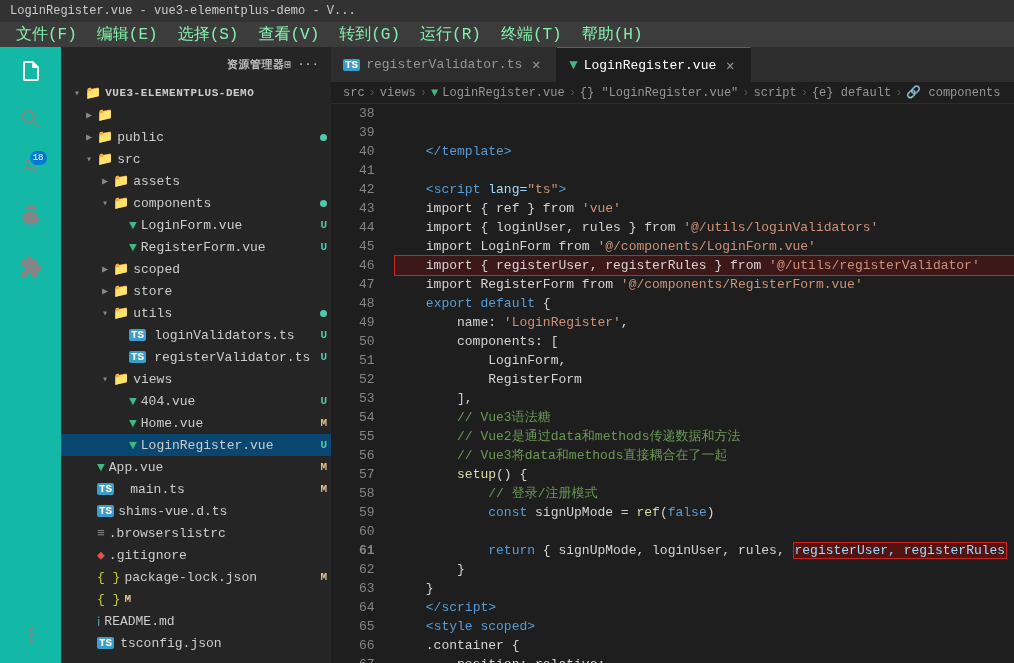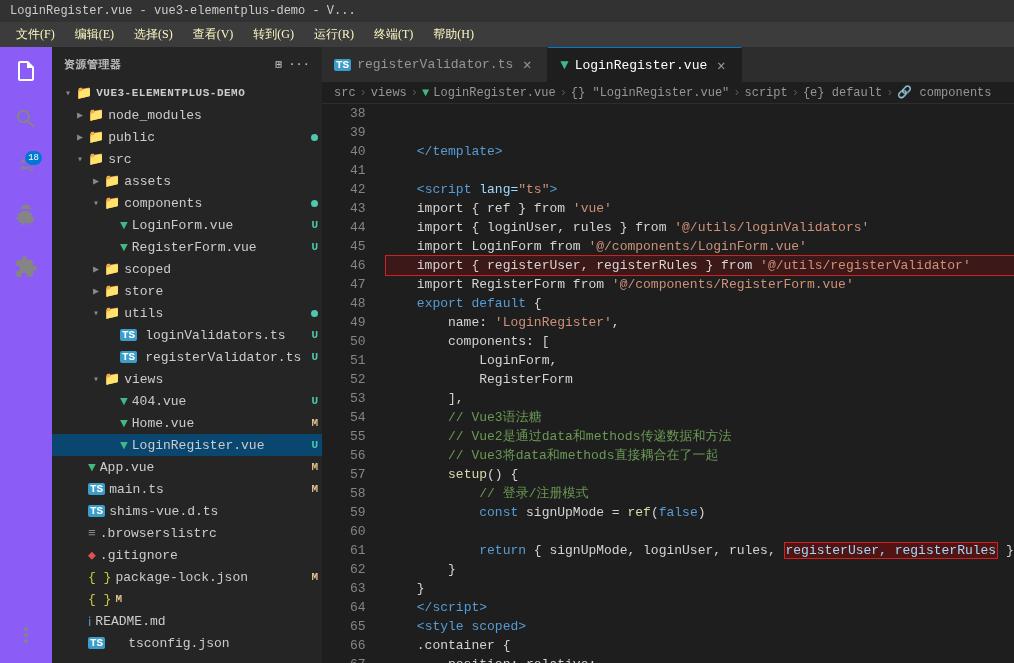--- a/index.html
+++ b/index.html
@@ -29,37 +29,36 @@
     #menu-bar {
       height: 25px;
       background: #3c3c3c;
       display: flex;
       align-items: center;
       padding: 0 8px;
       gap: 4px;
     }
     .menu-item {
       padding: 2px 8px;
-      font-size: 12px;
-      color: #fef9c3;
+      font-size: 16px;
+      color: #86efac;
       cursor: pointer;
       border-radius: 2px;
-      font-family: Liberation Serif, serif;
     }
 
     
     #main {
       display: flex;
       height: calc(663px - 22px - 25px);
     }
 
     
     #activity-bar {
-      width: 52px;
-      background: #8b5cf6;
+      width: 61px;
+      background: #14b8a6;
       display: flex;
       flex-direction: column;
       align-items: center;
       padding-top: 4px;
       gap: 8px;
       flex-shrink: 0;
     }
     .activity-icon {
       width: 40px;
       height: 40px;
@@ -94,21 +93,21 @@
       background: #252526;
       display: flex;
       flex-direction: column;
       flex-shrink: 0;
       overflow: hidden;
     }
     #sidebar-header {
       height: 35px;
       display: flex;
       align-items: center;
-      justify-content: space-between;
+      justify-content: flex-end;
       padding: 0 12px;
       font-size: 11px;
       color: #bbbbbb;
       letter-spacing: 0.5px;
       text-transform: uppercase;
       font-weight: bold;
     }
     #sidebar-header-icons { display: flex; gap: 6px; color: #bbbbbb; }
     #sidebar-content { overflow-y: auto; flex: 1; }
 
@@ -319,21 +318,20 @@
         <span class="indent" style="width:4px"></span>
         <span class="chevron">▾</span>
         <span class="file-icon" style="color:#e8c267;">📁</span>
         <span class="label" style="color:#cccccc;font-size:11px;font-weight:bold;letter-spacing:0.5px;text-transform:uppercase;">VUE3-ELEMENTPLUS-DEMO</span>
       </div>
 
       <div class="tree-item">
         <span class="indent" style="width:16px"></span>
         <span class="chevron">▶</span>
         <span class="file-icon" style="color:#e8c267;">📁</span>
-        <span class="label">node_modules</span>
       </div>
 
       <div class="tree-item">
         <span class="indent" style="width:16px"></span>
         <span class="chevron">▶</span>
         <span class="file-icon" style="color:#e8c267;">📁</span>
         <span class="label">public</span>
         <span class="badge-green-dot"></span>
       </div>
 
@@ -449,21 +447,21 @@
         <span class="chevron"></span>
         <span class="file-icon vue-icon">▼</span>
         <span class="label">App.vue</span>
         <span class="badge-letter badge-m">M</span>
       </div>
 
       <div class="tree-item">
         <span class="indent" style="width:16px"></span>
         <span class="chevron"></span>
         <span class="file-icon" style="font-size:11px;font-weight:bold;background:#3b9eca;color:white;padding:0 2px;border-radius:2px;">TS</span>
-        <span class="label" style="margin-left:0;">main.ts</span>
+        <span class="label" style="margin-left:12px;">main.ts</span>
         <span class="badge-letter badge-m">M</span>
       </div>
 
       <div class="tree-item">
         <span class="indent" style="width:16px"></span>
         <span class="chevron"></span>
         <span class="file-icon" style="font-size:11px;font-weight:bold;background:#3b9eca;color:white;padding:0 2px;border-radius:2px;">TS</span>
         <span class="label" style="">shims-vue.d.ts</span>
       </div>
 
@@ -500,21 +498,21 @@
         <span class="indent" style="width:16px"></span>
         <span class="chevron"></span>
         <span class="file-icon" style="color:#519aba;">ℹ</span>
         <span class="label">README.md</span>
       </div>
 
       <div class="tree-item">
         <span class="indent" style="width:16px"></span>
         <span class="chevron"></span>
         <span class="file-icon" style="font-size:11px;font-weight:bold;background:#3b9eca;color:white;padding:0 2px;border-radius:2px;">TS</span>
-        <span class="label" style="margin-left:19px;">tsconfig.json</span>
+        <span class="label" style="margin-left:2px;">tsconfig.json</span>
       </div>
 
     </div>
   </div>
 
   <div id="editor-area">
 
     <div id="tabs-bar">
       <div class="tab">
         <span class="tab-icon ts-icon" style="font-size:11px;font-weight:bold;background:#3b9eca;color:white;padding:0 2px;border-radius:2px;">TS</span>
@@ -564,21 +562,21 @@
             <div style="height: 19px; line-height: 19px;">51</div>
             <div style="height: 19px; line-height: 19px;">52</div>
             <div style="height: 19px; line-height: 19px; margin-left: 16px;">53</div>
             <div style="height: 19px; line-height: 19px;">54</div>
             <div style="height: 19px; line-height: 19px;">55</div>
             <div style="height: 19px; line-height: 19px;">56</div>
             <div style="height: 19px; line-height: 19px;">57</div>
             <div style="height: 19px; line-height: 19px;">58</div>
             <div style="height: 19px; line-height: 19px;">59</div>
             <div style="height: 19px; line-height: 19px;">60</div>
-            <div style="height: 19px; line-height: 19px;">61</div>
+            <div style="height: 19px; line-height: 19px; font-weight: bold;">61</div>
             <div style="height: 19px; line-height: 19px;">62</div>
             <div style="height: 19px; line-height: 19px;">63</div>
             <div style="height: 19px; line-height: 19px;">64</div>
             <div style="height: 19px; line-height: 19px;">65</div>
             <div style="height: 19px; line-height: 19px;">66</div>
             <div style="height: 19px; line-height: 19px;">67</div>
           </div>
         <div id="code-lines">
         <div class="line"><span class="tag">    &lt;/</span><span class="tag">template</span><span class="tag">&gt;</span></div><div class="line"><span>&nbsp;</span></div><div class="line"><span class="tag">    &lt;</span><span class="tag">script</span><span class="attr"> lang=</span><span class="str">"ts"</span><span class="tag">&gt;</span></div><div class="line"><span>    import { ref } from </span><span class="str">'vue'</span></div><div class="line"><span>    import { loginUser, rules } from </span><span class="str">'@/utils/loginValidators'</span></div><div class="line"><span>    import LoginForm from </span><span class="str">'@/components/LoginForm.vue'</span></div><div class="line" style="background: rgba(180, 0, 0, 0.2); outline: rgb(204, 34, 34) solid 1px;"><span>    import { registerUser, registerRules } from </span><span class="str">'@/utils/registerValidator'</span></div><div class="line"><span>    import RegisterForm from </span><span class="str">'@/components/RegisterForm.vue'</span></div><div class="line"><span>    </span><span class="kw">export</span><span> </span><span class="kw">default</span><span> {</span></div><div class="line"><span>        name: </span><span class="str">'LoginRegister'</span><span>,</span></div><div class="line"><span>        components: [</span></div><div class="line"><span>            LoginForm,</span></div><div class="line"><span>            RegisterForm</span></div><div class="line"><span>        ],</span></div><div class="line"><span>        </span><span class="comment">// Vue3语法糖</span></div><div class="line"><span>        </span><span class="comment">// Vue2是通过data和methods传递数据和方法</span></div><div class="line"><span>        </span><span class="comment">// Vue3将data和methods直接耦合在了一起</span></div><div class="line"><span>        </span><span class="fn">setup</span><span>() {</span></div><div class="line"><span>            </span><span class="comment">// 登录/注册模式</span></div><div class="line"><span>            </span><span class="kw">const</span><span> signUpMode = </span><span class="fn">ref</span><span>(</span><span class="kw">false</span><span>)</span></div><div class="line"><span>&nbsp;</span></div><div class="line"><span>            </span><span class="kw">return</span><span> { signUpMode, loginUser, rules, </span><span style="background: rgba(180, 0, 0, 0.35); border: 1px solid rgb(204, 34, 34); padding: 0px 1px; color: rgb(156, 220, 254);">registerUser, registerRules</span><span> }</span></div><div class="line"><span>        }</span></div><div class="line"><span>    }</span></div><div class="line"><span class="tag">    &lt;/</span><span class="tag">script</span><span class="tag">&gt;</span></div><div class="line"><span class="tag">    &lt;</span><span class="tag">style</span><span class="tag"> scoped&gt;</span></div><div class="line"><span>    .container {</span></div><div class="line"><span>        position: relative;</span></div></div>
       </div>

